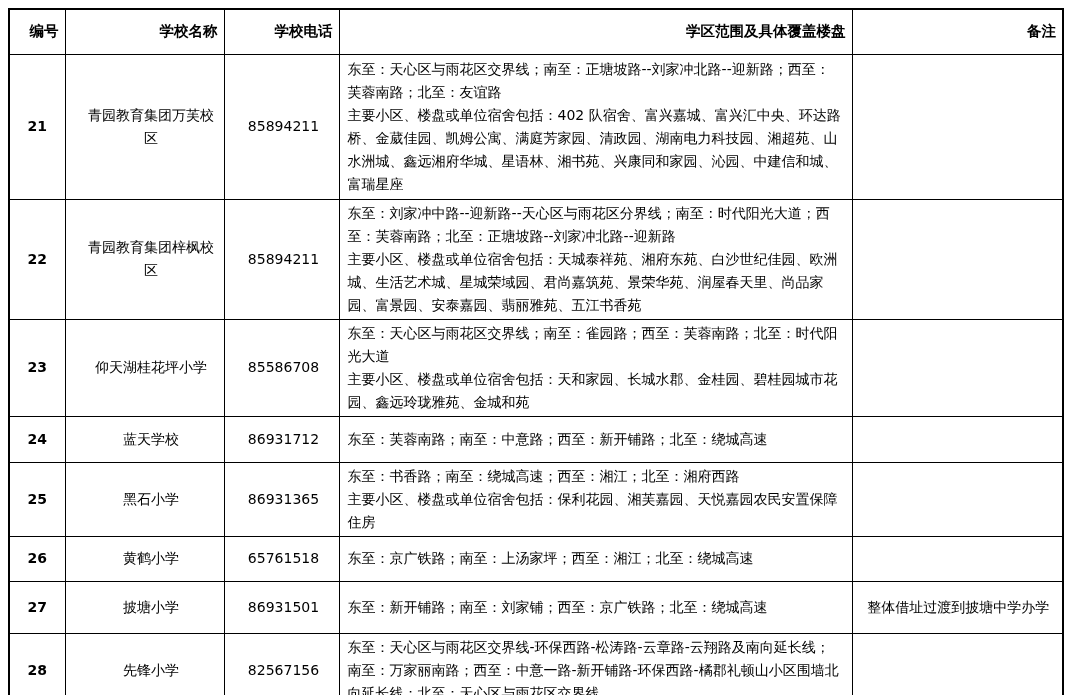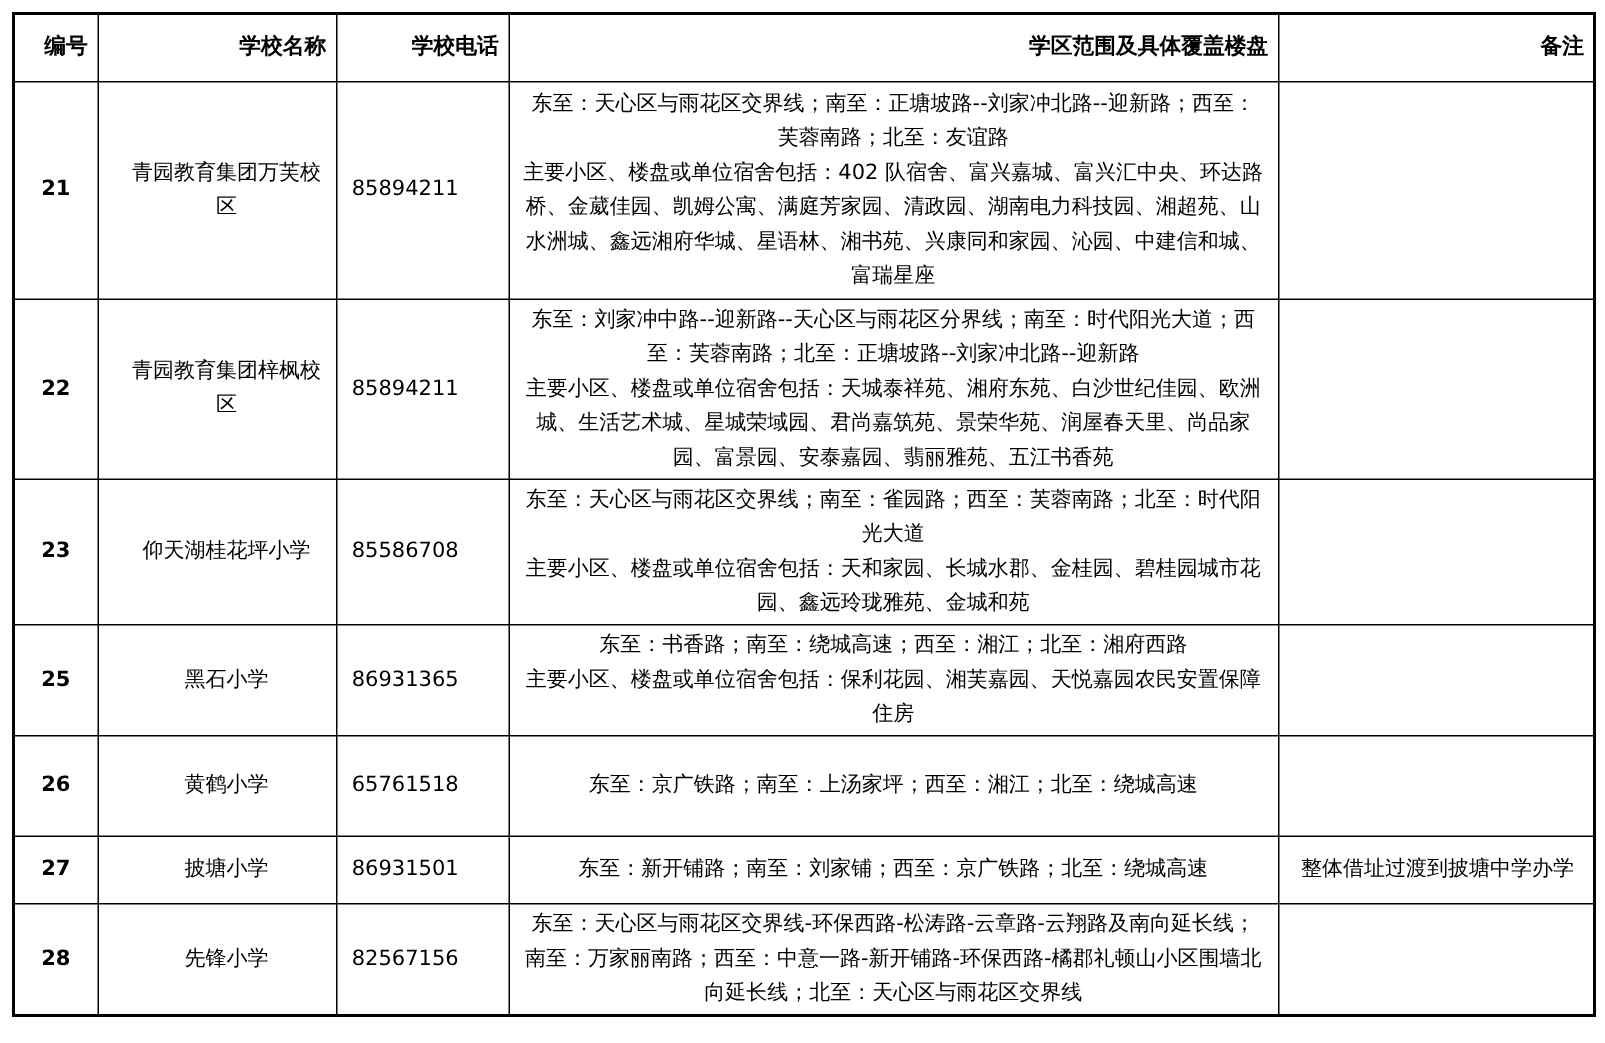--- a/index.html
+++ b/index.html
@@ -39,25 +39,25 @@
   td.cell-num {
     text-align: center;
     font-weight: bold;
     margin-top: 16px;
   }
   td.cell-name {
     text-align: center;
     padding-left: 19px;
   }
   td.cell-phone {
-    text-align: left;
+    text-align: center;
     padding-left: 10px;
   }
   td.cell-district {
-    text-align: center;
+    text-align: left;
     word-break: break-all;
     padding-left: 8px;
     padding-right: 8px;
     margin-top: 12px;
   }
   td.cell-remark {
     text-align: center;
     padding-left: 8px;
   }
   .props-label {
@@ -126,20 +126,30 @@
     <td class="cell-phone">85586708</td>
     <td class="cell-district">
       <div>东至：天心区与雨花区交界线；南至：雀园路；西至：芙蓉南路；北至：时代阳光大道</div>
       <div>
         <span class="props-label">主要小区、楼盘或单位宿舍包括：</span><span>天和家园、长城水郡、金桂园、碧桂园城市花园、鑫远玲珑雅苑、金城和苑</span>
       </div>
     </td>
     <td class="cell-remark"></td>
   </tr>
 
+  <tr>
+    <td class="cell-num">24</td>
+    <td class="cell-name">蓝天学校</td>
+    <td class="cell-phone">86931712</td>
+    <td class="cell-district">
+      <div>东至：芙蓉南路；南至：中意路；西至：新开铺路；北至：绕城高速</div>
+
+    </td>
+    <td class="cell-remark"></td>
+  </tr>
 
   <tr>
     <td class="cell-num">25</td>
     <td class="cell-name">黑石小学</td>
     <td class="cell-phone">86931365</td>
     <td class="cell-district">
       <div>东至：书香路；南至：绕城高速；西至：湘江；北至：湘府西路</div>
       <div>
         <span class="props-label">主要小区、楼盘或单位宿舍包括：</span><span>保利花园、湘芙嘉园、天悦嘉园农民安置保障住房</span>
       </div>

